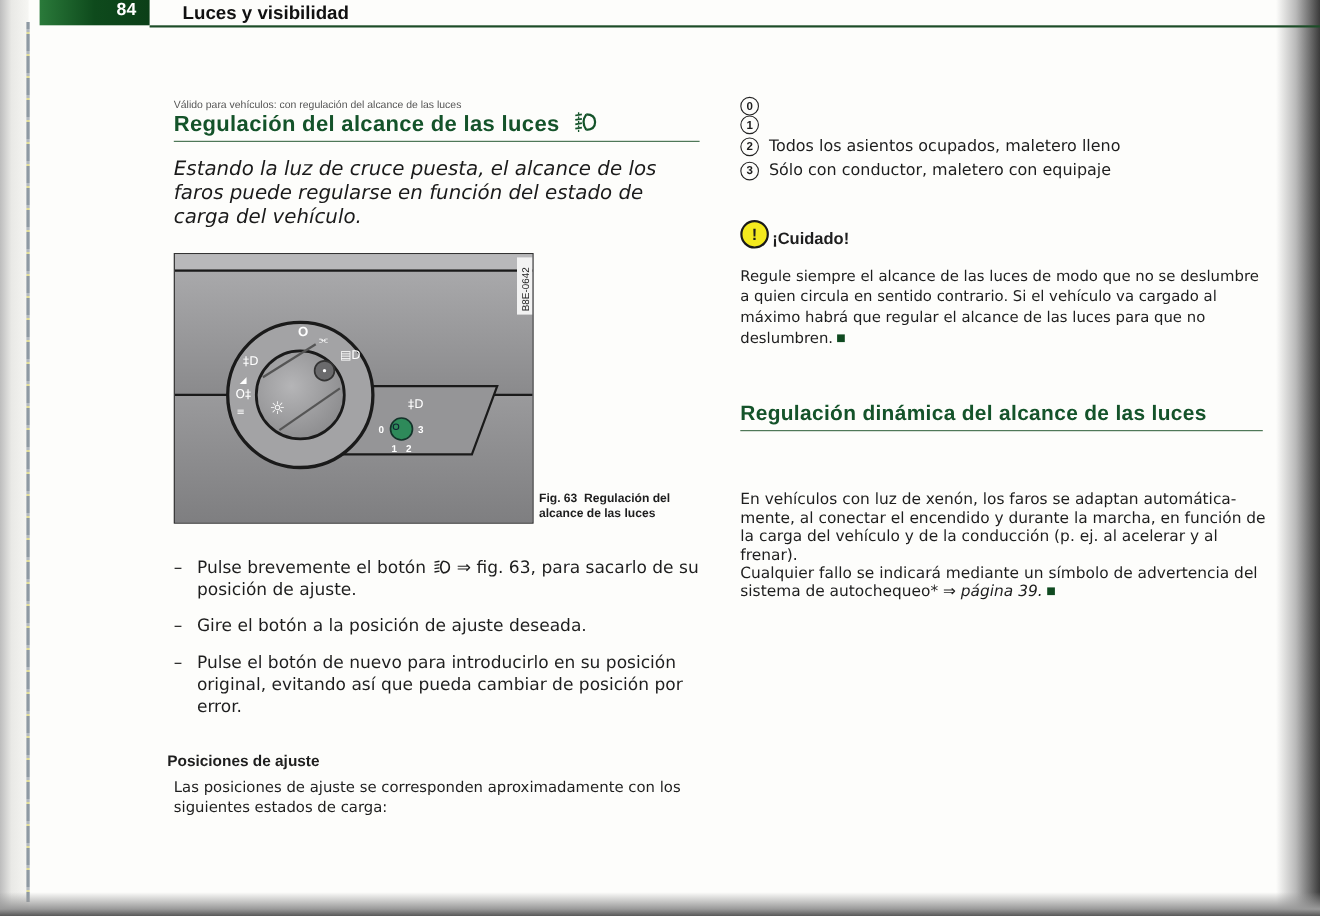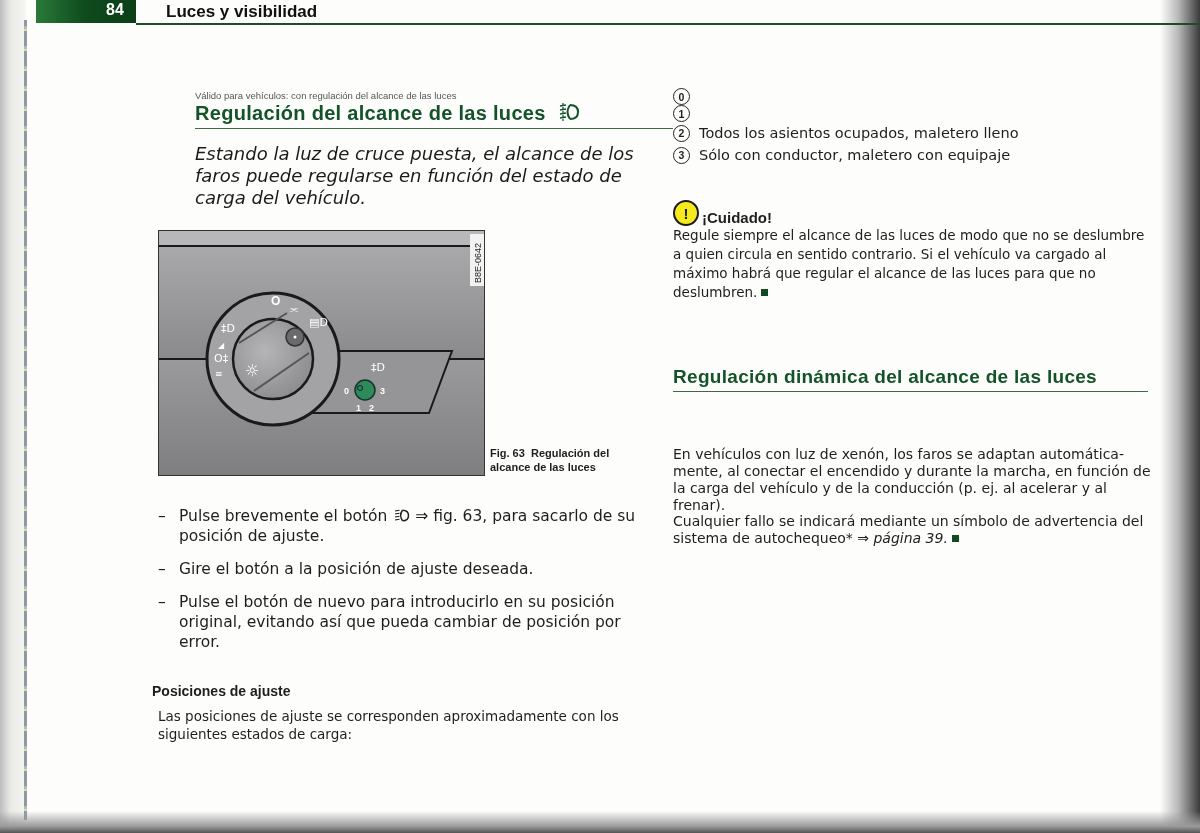--- a/index.html
+++ b/index.html
@@ -13,21 +13,21 @@
   .bottom-shadow { position: absolute; left: 0; bottom: 0; width: 1200px; height: 22px; background: linear-gradient(180deg, rgba(255,255,255,0) 0%, #9a9a9a 70%, #555 100%); }
 
   
   .header { position: absolute; left: 8px; top: 0; width: 1200px; height: 24px; }
   .page-tab { position: absolute; left: 28px; top: 0; width: 100px; height: 23px; background: linear-gradient(90deg, #2a7a3a 0%, #0e4a1c 50%, #0b3f18 100%); }
   .page-number { position: absolute; left: 98px; top: 1px; color: #fff; font-weight: bold; font-size: 16px; font-family: "Liberation Sans", sans-serif; }
   .chapter-title { position: absolute; left: 158px; top: 2px; font-size: 17px; font-weight: bold; font-family: "Liberation Sans", sans-serif; color: #111; }
   .header-rule { position: absolute; left: 128px; top: 23px; width: 1072px; height: 2px; background: #1d4d28; }
 
   
-  .col-left { position: absolute; left: 158px; top: 90px; width: 478px; margin-left: 37px; }
+  .col-left { position: absolute; left: 158px; top: 90px; width: 478px; }
   .valid-note { font-size: 9.5px; color: #555; font-family: "Liberation Sans", sans-serif; }
   .section-title { font-family: "Liberation Sans", sans-serif; font-weight: bold; color: #14532a; font-size: 20px; letter-spacing: .3px; line-height: 24px; }
   .title-rule { height: 1px; background: #3c6a46; margin-top: 3px; }
   .lead { font-style: italic; font-size: 18px; line-height: 22px; margin-top: 14px; color: #1a1a1a; font-family: "DejaVu Sans", sans-serif; }
 
   .figure-row { position: absolute; left: 158px; top: 230px; width: 478px; height: 246px; }
   .figure { position: absolute; left: 0; top: 0; width: 327px; height: 246px; border: 1px solid #333; background: #8d8d8f; overflow: hidden; }
   .fig-caption { position: absolute; left: 332px; top: 216px; width: 146px; font-family: "Liberation Sans", sans-serif; font-weight: bold; font-size: 11px; line-height: 14px; }
 
   .steps { position: absolute; left: 158px; top: 506px; width: 478px; list-style: none; }
@@ -40,21 +40,21 @@
   
   .col-right { position: absolute; left: 673px; top: 88px; width: 475px; }
   .pos-list { list-style: none; }
   .pos-list li { display: flex; align-items: center; font-size: 14.5px; line-height: 22px; }
   .circ { display: inline-flex; align-items: center; justify-content: center; width: 17px; height: 17px; border: 1.5px solid #222; border-radius: 50%; font-size: 10.5px; font-weight: bold; margin-right: 9px; font-family: "Liberation Sans", sans-serif; }
 
   .warning { position: absolute; left: 673px; top: 200px; width: 475px; }
   .warn-head { display: flex; align-items: flex-end; }
   .warn-icon { width: 26px; height: 26px; border-radius: 50%; background: #f4ea1e; border: 2.5px solid #1a1a1a; display: flex; align-items: center; justify-content: center; font-weight: bold; font-size: 15px; font-family: "Liberation Sans", sans-serif; }
   .warn-title { font-weight: bold; font-size: 15px; margin-left: 3px; font-family: "Liberation Sans", sans-serif; text-align: right; }
-  .warn-text { font-size: 13.5px; line-height: 19px; margin-top: 0; }
+  .warn-text { font-size: 13.5px; line-height: 19px; margin-top: 16px; }
   .endmark { display: inline-block; width: 7px; height: 7px; background: #0f4a20; margin-left: 4px; vertical-align: 1px; }
 
   .section2 { position: absolute; left: 673px; top: 361px; width: 475px; }
   .section2 .section-title { font-size: 19px; line-height: 23px; margin-top: 4px; }
   .para-right { font-size: 14px; line-height: 17px; }
   .p1 { position: absolute; left: 673px; top: 446px; width: 480px; }
   .p2 { position: absolute; left: 673px; top: 513px; width: 480px; }
   .italic { font-style: italic; }
   .arrow { font-family: "DejaVu Sans", sans-serif; }
 </style>

